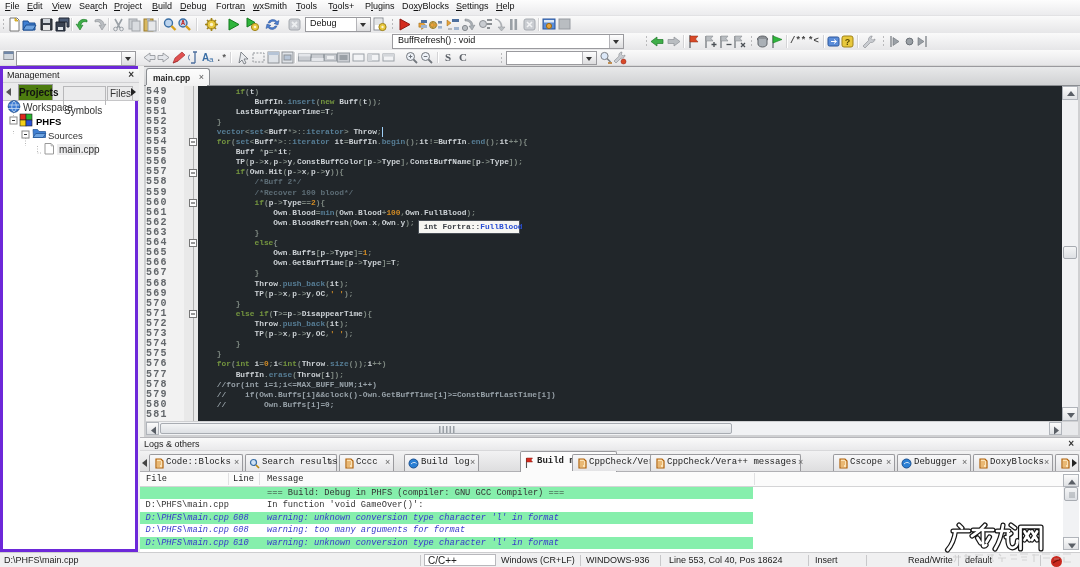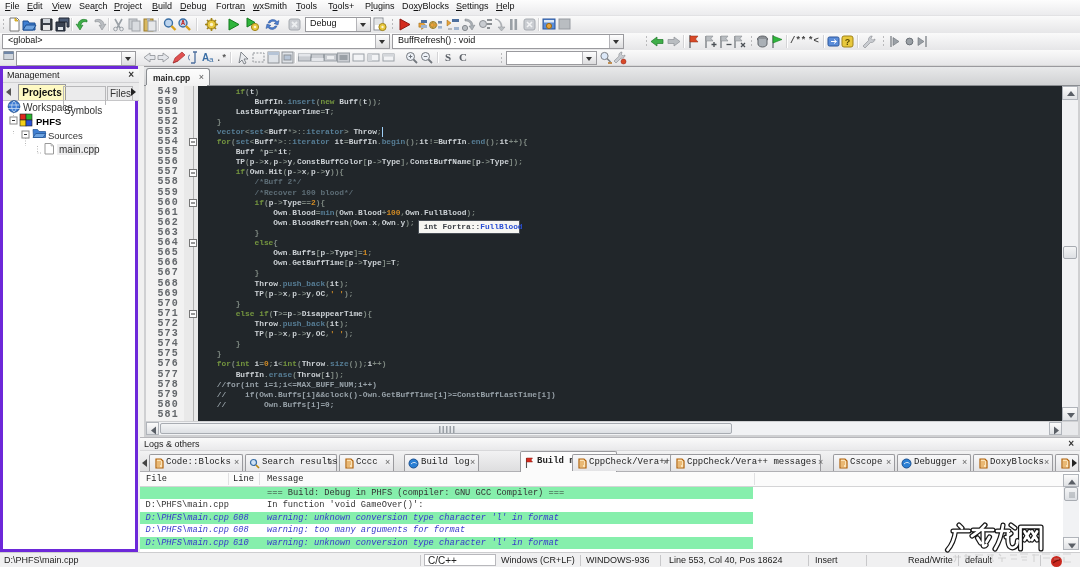--- a/index.html
+++ b/index.html
@@ -206,24 +206,20 @@
     <svg class="ico" style="left:542px;top:1px" viewBox="0 0 15 15">
         <rect x="1" y="2" width="12" height="10" fill="#5b8dd9" stroke="#2a5599"></rect>
         <rect x="2" y="3" width="10" height="2.5" fill="#dce8f8"></rect>
         <circle cx="7" cy="9" r="2.6" fill="#e8a33d" stroke="#9a6a14"></circle>
       </svg>
     <svg class="ico" style="left:557px;top:1px" viewBox="0 0 15 15">
         <rect x="2" y="2" width="11" height="10" fill="#b9bdc1" stroke="#979ba1"></rect>
       </svg>
   </div>
   <div id="tb2" class="abs tbrow">
-    <div class="combo" style="left:2px;top:1px;width:386px;height:13px">
-        <span style="position:absolute;left:5px;top:0px">&lt;global&gt;</span>
-        <span class="dd"></span>
-      </div>
     <div class="combo" style="left:392px;top:1px;width:230px;height:13px">
         <span style="position:absolute;left:5px;top:0px">BuffRefresh() : void</span>
         <span class="dd"></span>
       </div>
     <div class="grip" style="left:645px;top:2px;height:13px"></div>
     <svg class="ico" style="left:650px;top:1px" viewBox="0 0 15 15">
         <path d="M1 7.5L7 3v2.5h6v4H7V12z" fill="#3fae49" stroke="#1c7a28" stroke-width=".7"></path>
       </svg>
     <svg class="ico" style="left:666px;top:1px" viewBox="0 0 15 15">
         <path d="M14 7.5L8 3v2.5H2v4h6V12z" fill="#b9bdc1" stroke="#8d9196" stroke-width=".7"></path>
@@ -389,21 +385,21 @@
   </div>
   <div id="leftpanel" class="abs">
     <div class="abs" style="left:0;top:0;width:136px;height:13px;background:linear-gradient(#fafafa,#e8e8ea);border-bottom:1px solid #d0d0d2;font-size:9px;color:#222">
         <span style="position:absolute;left:4px;top:1px">Management</span>
         <span style="position:absolute;right:5px;top:0px;font-size:10px;color:#333;font-weight:bold">×</span>
       </div>
     <div class="abs" style="left:0;top:14px;width:136px;height:17px;background:#ebebec;border-bottom:1px solid #c6c6c8">
       <svg style="position:absolute;left:2px;top:5px" width="7" height="8">
           <path d="M6 0L1 4l5 4z" fill="#555"></path>
         </svg>
-      <span class="abs" style="left:15px;top:1px;width:48px;height:16px;background:#fef9c3;border:1px solid #9a9a9e;border-bottom:none;font-size:10px;font-weight:bold;color:#111;text-align:center;padding-top:2px;box-sizing:border-box">Projects</span>
+      <span class="abs" style="left:15px;top:1px;width:35px;height:16px;background:#4d7c0f;border:1px solid #9a9a9e;border-bottom:none;font-size:10px;font-weight:bold;color:#111;text-align:center;padding-top:2px;box-sizing:border-box">Projects</span>
       <span class="abs" style="left:60px;top:3px;width:43px;height:14px;border:1px solid #b8b8ba;border-bottom:none;font-size:10px;color:#333;padding-top:18px;box-sizing:border-box">Symbols</span>
       <span class="abs" style="left:104px;top:3px;width:26px;height:14px;border:1px solid #b8b8ba;border-bottom:none;font-size:10px;color:#333;padding:1px 0 0 2px;box-sizing:border-box;overflow:hidden">Files</span>
       <svg style="position:absolute;right:2px;top:5px" width="7" height="8">
           <path d="M1 0l5 4-5 4z" fill="#222"></path>
         </svg>
     </div>
     <svg class="abs" style="left:0px;top:31px;width:134px;height:125px" viewBox="0 0 134 125">
 
       <g stroke="#b8b8b8" stroke-dasharray="1 1.5" fill="none">
         <path d="M10.5 10v10M10.5 31v3M22.5 38v8M22.5 24h3M34.5 46v7M22.5 38h3M34.5 53h4"></path>
@@ -440,21 +436,21 @@
   <div id="editorarea" class="abs">
     <div class="abs" style="left:0;top:0;width:936px;height:20px;background:linear-gradient(#e8e9ea,#cfd0d2);border-top:1px solid #9a9a9e;box-sizing:border-box"></div>
     <div class="abs" style="left:2px;top:2px;width:62px;height:18px;background:linear-gradient(#fdfdfd,#f1f1f1);border:1px solid #8a8d91;border-bottom:none;border-radius:3px 3px 0 0;font-size:8.5px;font-weight:bold;color:#222">
         <span style="position:absolute;left:6px;top:4px">main.cpp</span>
         <span style="position:absolute;right:5px;top:3px;font-weight:normal;color:#555;font-size:9px">×</span>
       </div>
     <div class="abs" style="left:0;top:19px;width:936px;height:1px;background:#8a8d91"></div>
     <div class="abs" style="left:2px;top:19px;width:61px;height:1px;background:#f1f1f1"></div>
 
     <div class="abs" style="left:2px;top:20px;width:38px;height:335px;background:#f2f2f2"></div>
-    <div id="lnums" class="abs mono" style="left:2px;top:20.5px;width:33px;height:334px;text-align:right;font-size:10px;font-weight:bold;line-height:10.11px;color:#63676b;letter-spacing:1.2px">549
+    <div id="lnums" class="abs mono" style="left:2px;top:20.5px;width:33px;height:334px;text-align:left;font-size:10px;font-weight:bold;line-height:10.11px;color:#63676b;letter-spacing:1.2px">549
 550
 551
 552
 553
 554
 555
 556
 557
 558
 559
@@ -615,21 +611,21 @@
           <span class="x" style="position:absolute;left:82px;top:4px">×</span>
         </div>
       <div class="ltab" style="left:432px;width:119px">
           <svg class="licon" viewBox="0 0 11 11">
             <path d="M3 1h5l2 2v7H3z" fill="#fbe3b8" stroke="#b06008" stroke-width="1.2"></path>
             <path d="M4 4h4M4 6h4M4 8h3" stroke="#d07810" stroke-width=".8"></path>
           </svg>
           <span class="lbl">CppCheck/Vera++</span>
           <span class="x" style="position:absolute;left:85px;top:2px">×</span>
         </div>
-      <div class="ltab" style="left:530px;width:151px">
+      <div class="ltab" style="left:510px;width:151px">
           <svg class="licon" viewBox="0 0 11 11">
             <path d="M3 1h5l2 2v7H3z" fill="#fbe3b8" stroke="#b06008" stroke-width="1.2"></path>
             <path d="M4 4h4M4 6h4M4 8h3" stroke="#d07810" stroke-width=".8"></path>
           </svg>
           <span class="lbl">CppCheck/Vera++ messages</span>
           <span class="x" style="position:absolute;left:142px;top:2px">×</span>
         </div>
       <div class="ltab" style="left:693px;width:62px">
           <svg class="licon" viewBox="0 0 11 11">
             <path d="M3 1h5l2 2v7H3z" fill="#fbe3b8" stroke="#b06008" stroke-width="1.2"></path>

